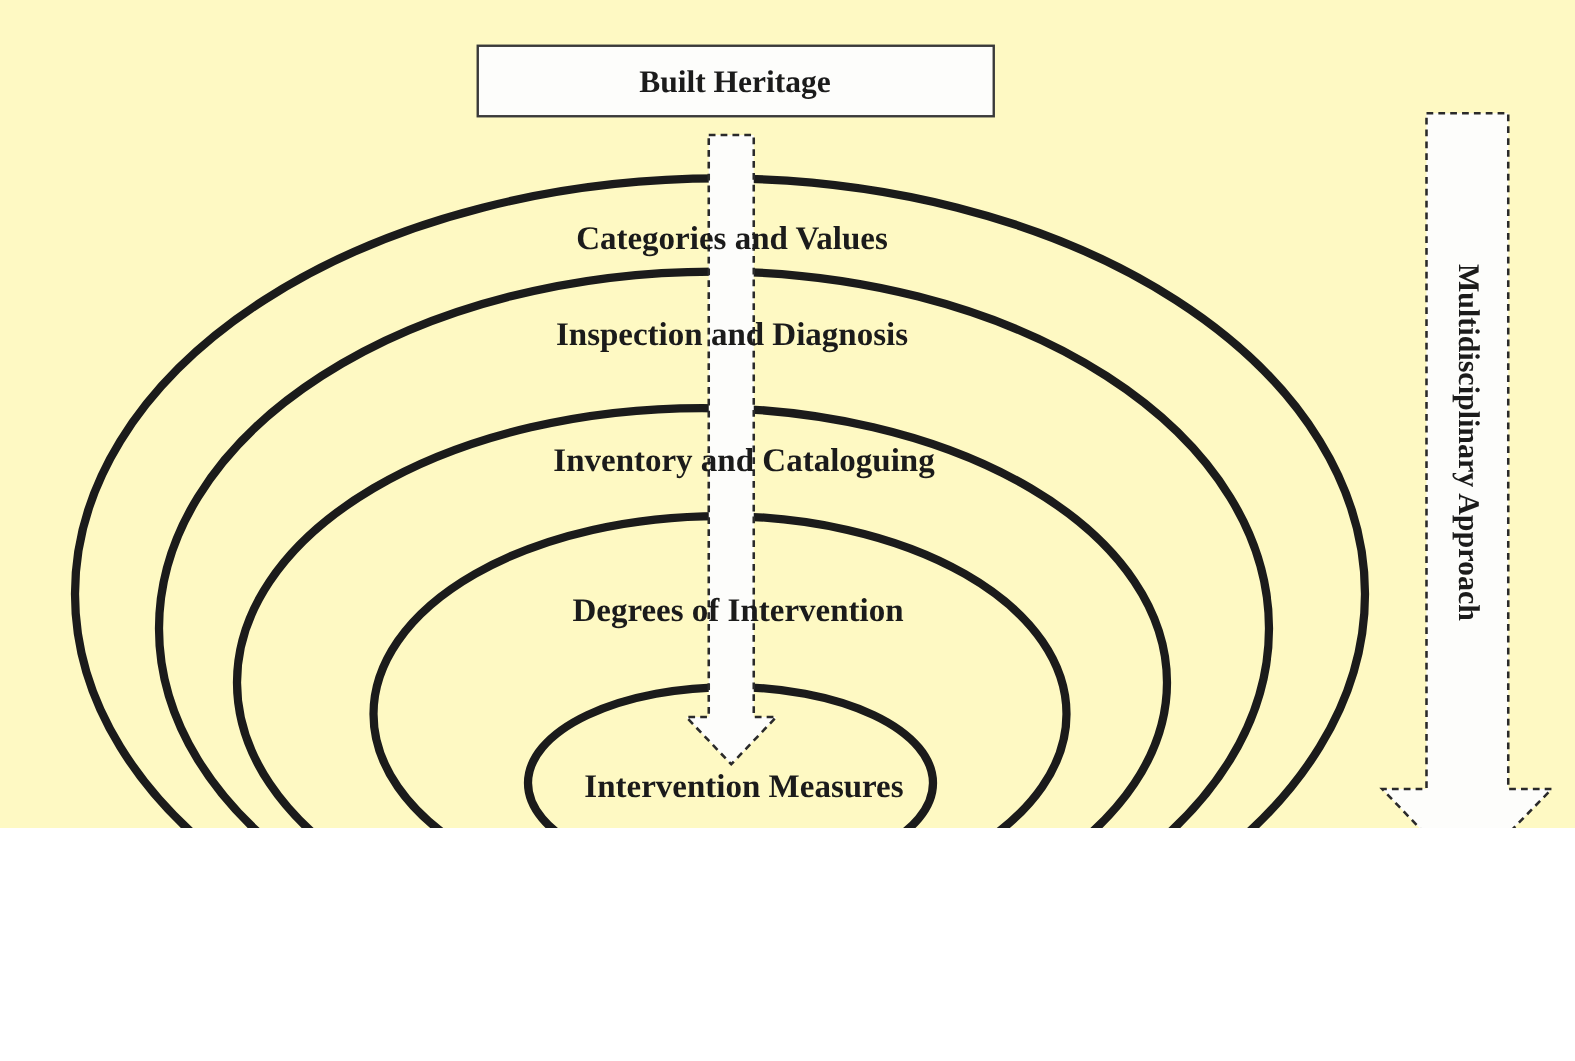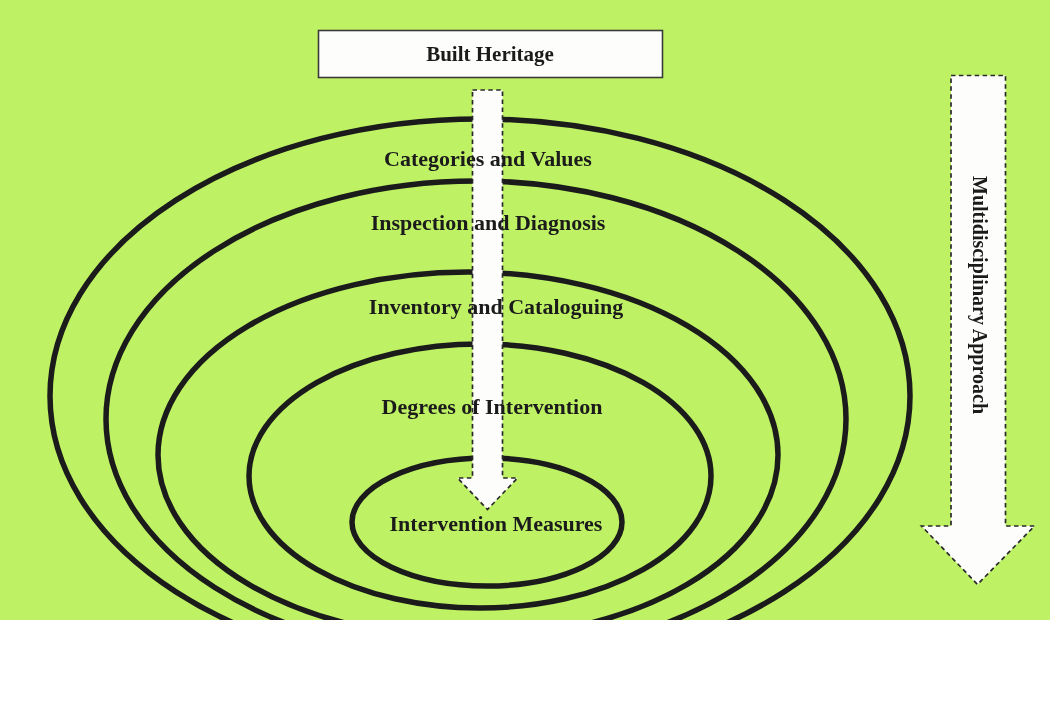--- a/index.html
+++ b/index.html
@@ -3,22 +3,22 @@
 <meta charset="utf-8">
 <style>
   html, body {
     margin: 0;
     padding: 0;
     background: #ffffff;
   }
   .stage {
     position: relative;
     width: 1050px;
-    height: 620px;
-    background: #bef264;
+    height: 552px;
+    background: #fef9c3;
     overflow: hidden;
     font-family: "Liberation Serif", "DejaVu Serif", serif;
   }
   svg { display: block; }
   .ring {
     fill: none;
     stroke: #1b1b1b;
     stroke-width: 5.5;
   }
   .ring-label {

